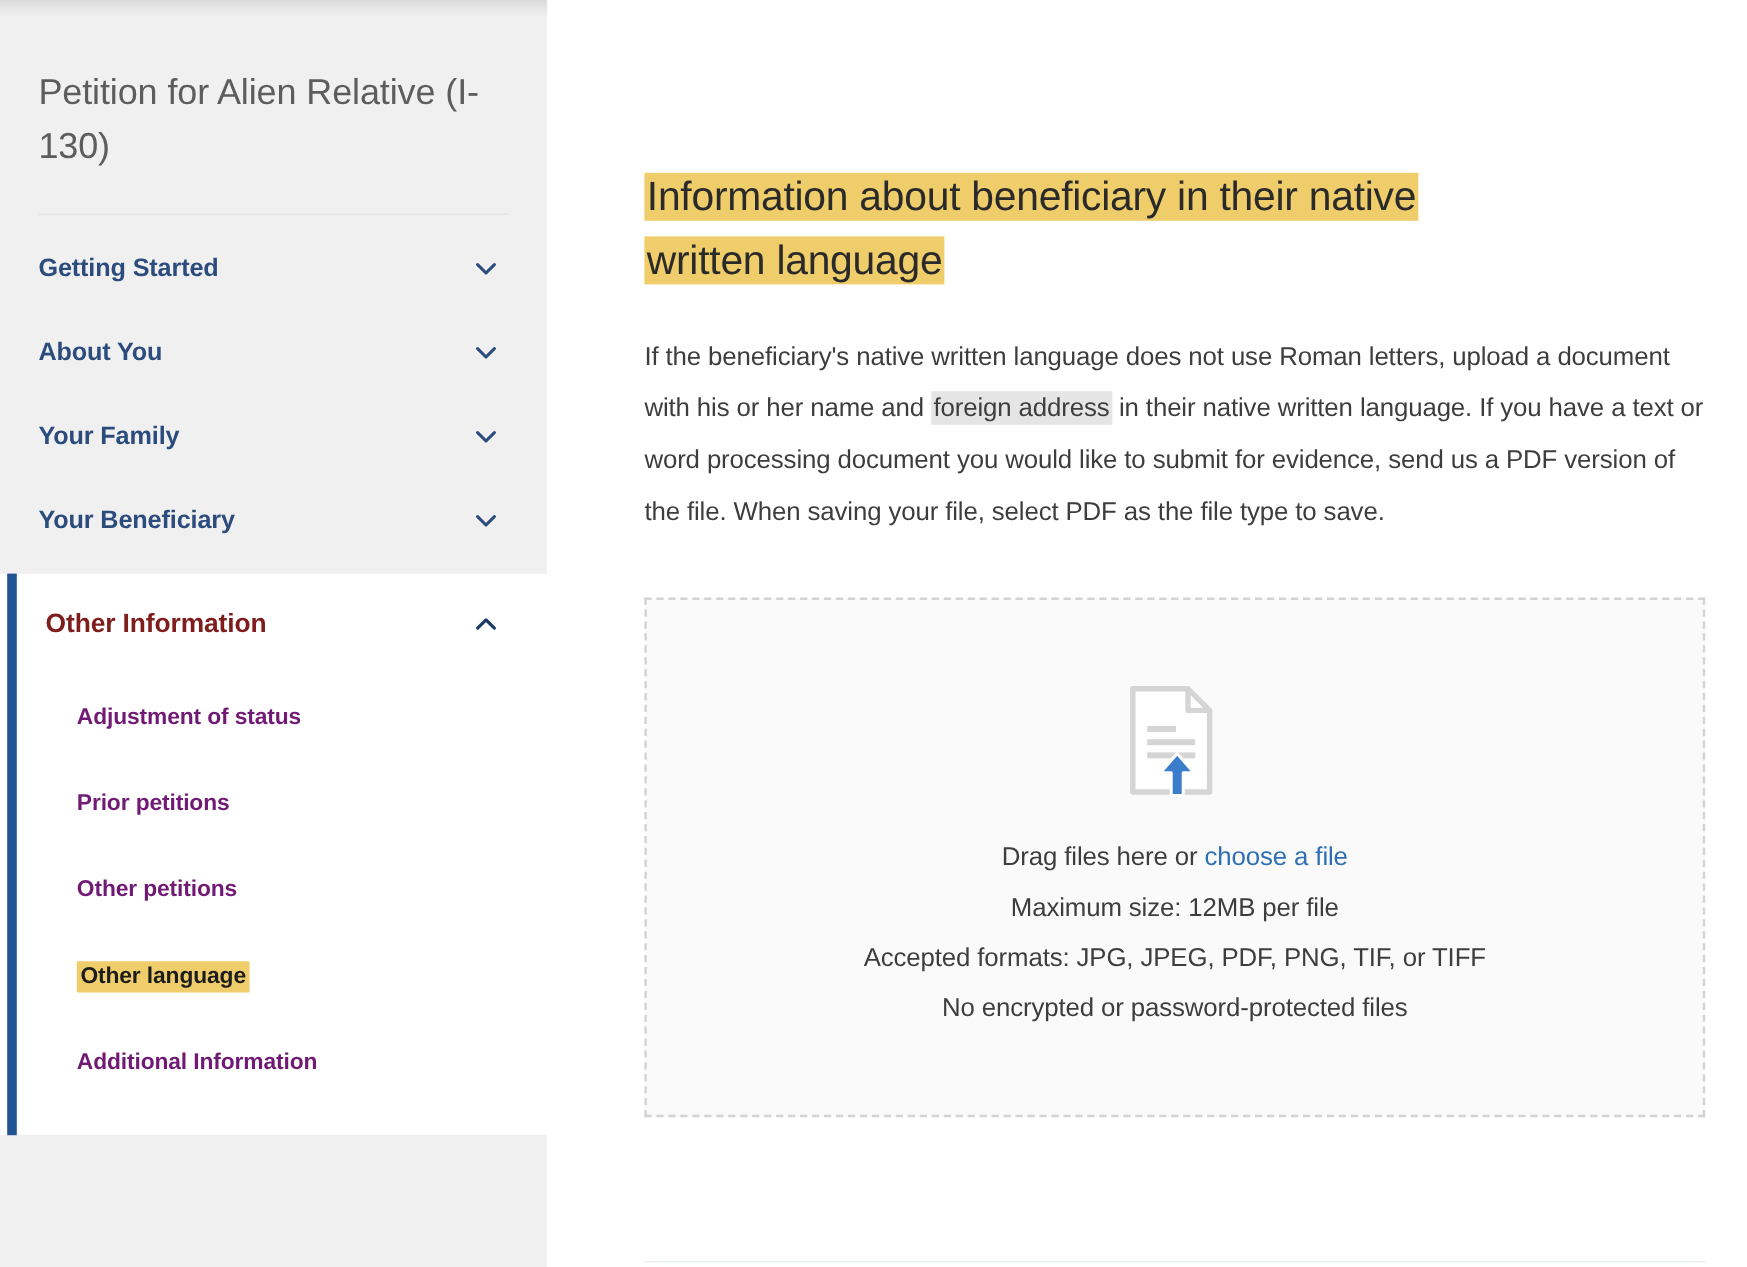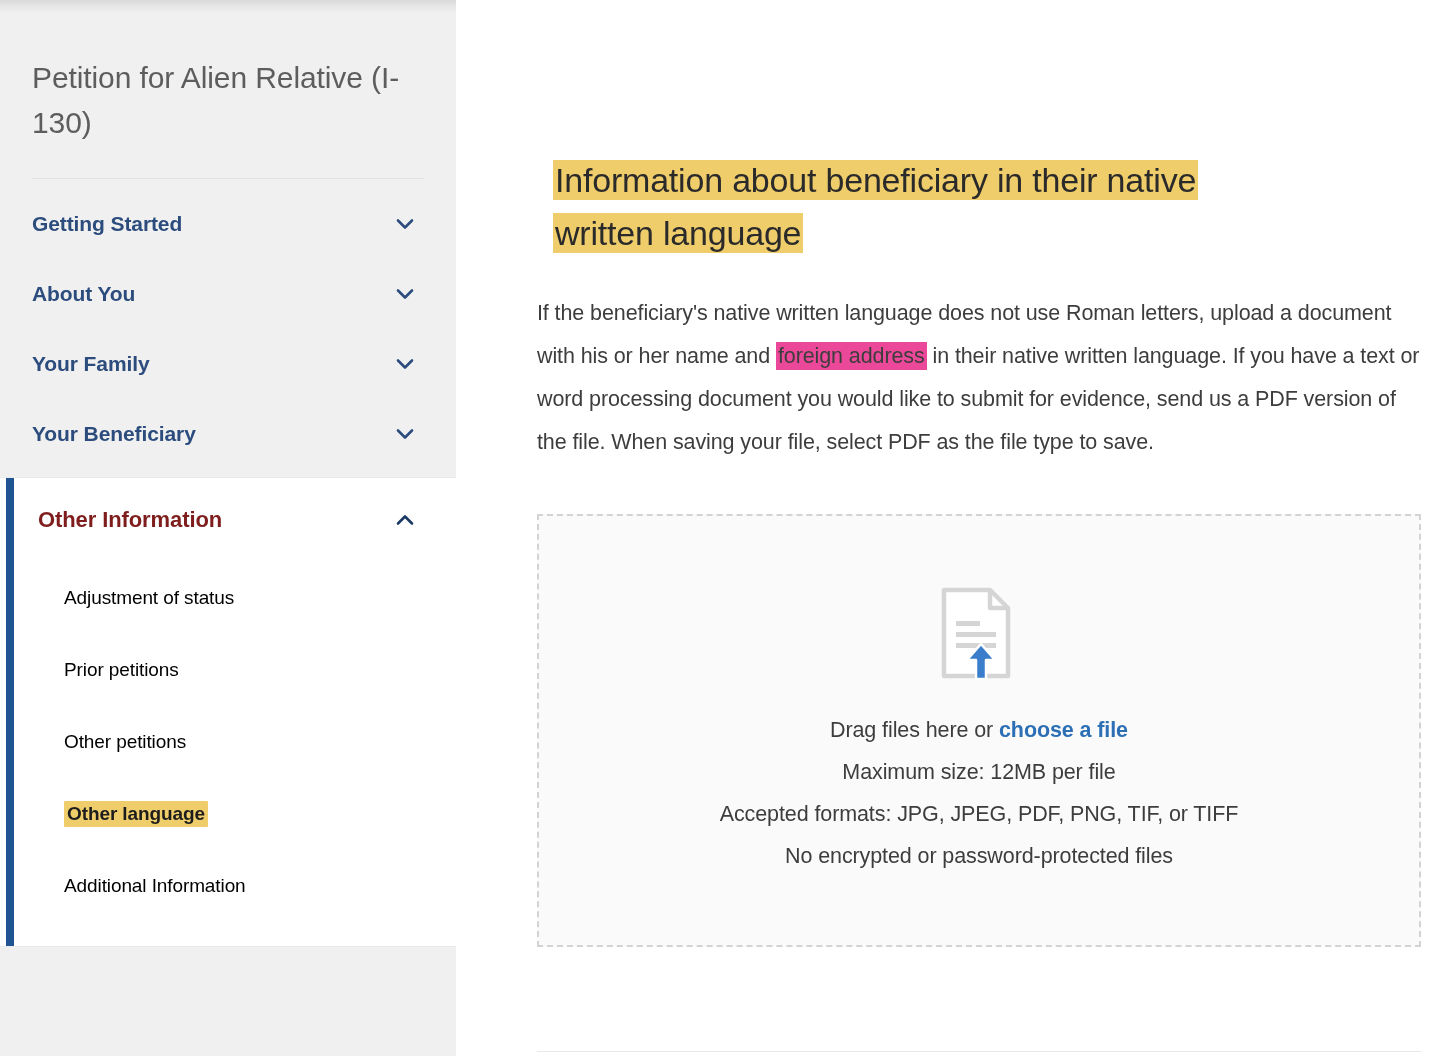--- a/index.html
+++ b/index.html
@@ -98,22 +98,22 @@
   }
   .sub-item {
     padding: 0 20px 0 64px;
     height: 72px;
     display: flex;
     align-items: center;
     cursor: pointer;
   }
   .sub-label {
     font-size: 19px;
-    color: #000000;
-    font-weight: 400;
+    color: #701a75;
+    font-weight: 700;
     letter-spacing: -0.1px;
   }
   .sub-item.current .sub-label {
     background: #f0cd6b;
     color: #1c1c1c;
     font-weight: 700;
     padding: 2px 3px;
     border-radius: 1px;
   }
   .sidebar-tail {
@@ -126,21 +126,21 @@
     position: relative;
     flex: 1 1 auto;
     height: 1056px;
     background: #ffffff;
     padding: 0;
   }
   .content-inner {
     padding: 138px 36px 0 81px;
   }
   h1.page-heading {
-    margin: 16px;
+    margin: 0;
     font-size: 34px;
     line-height: 53px;
     font-weight: 400;
     color: #2a2a2a;
     letter-spacing: -0.2px;
     max-width: 800px;
   }
   h1.page-heading .hl {
     background: #f0cd6b;
     padding: 1px 2px;
@@ -149,21 +149,21 @@
   }
   p.page-body {
     margin: 32px 0 0 0;
     font-size: 21.5px;
     line-height: 43px;
     color: #3d3d3d;
     max-width: 890px;
     letter-spacing: -0.1px;
   }
   p.page-body .hl {
-    background: #ec4899;
+    background: #e5e5e5;
     padding: 2px 2px;
   }
 
   
   .dropzone {
     margin-top: 50px;
     width: 884px;
     height: 433px;
     border: 2px dashed #d3d3d3;
     background: #fafafa;
@@ -177,21 +177,21 @@
   .dz-icon svg { display: block; }
   .dz-line {
     font-size: 21.5px;
     line-height: 42px;
     color: #3d3d3d;
     text-align: center;
     letter-spacing: -0.1px;
   }
   .dz-line .link {
     color: #2c6fb5;
-    font-weight: 700;
+    font-weight: 400;
     cursor: pointer;
   }
   .content-footer-rule {
     position: absolute;
     left: 81px; right: 36px;
     bottom: 4px;
     height: 1px;
     background: #e4eaee;
   }
 </style>

